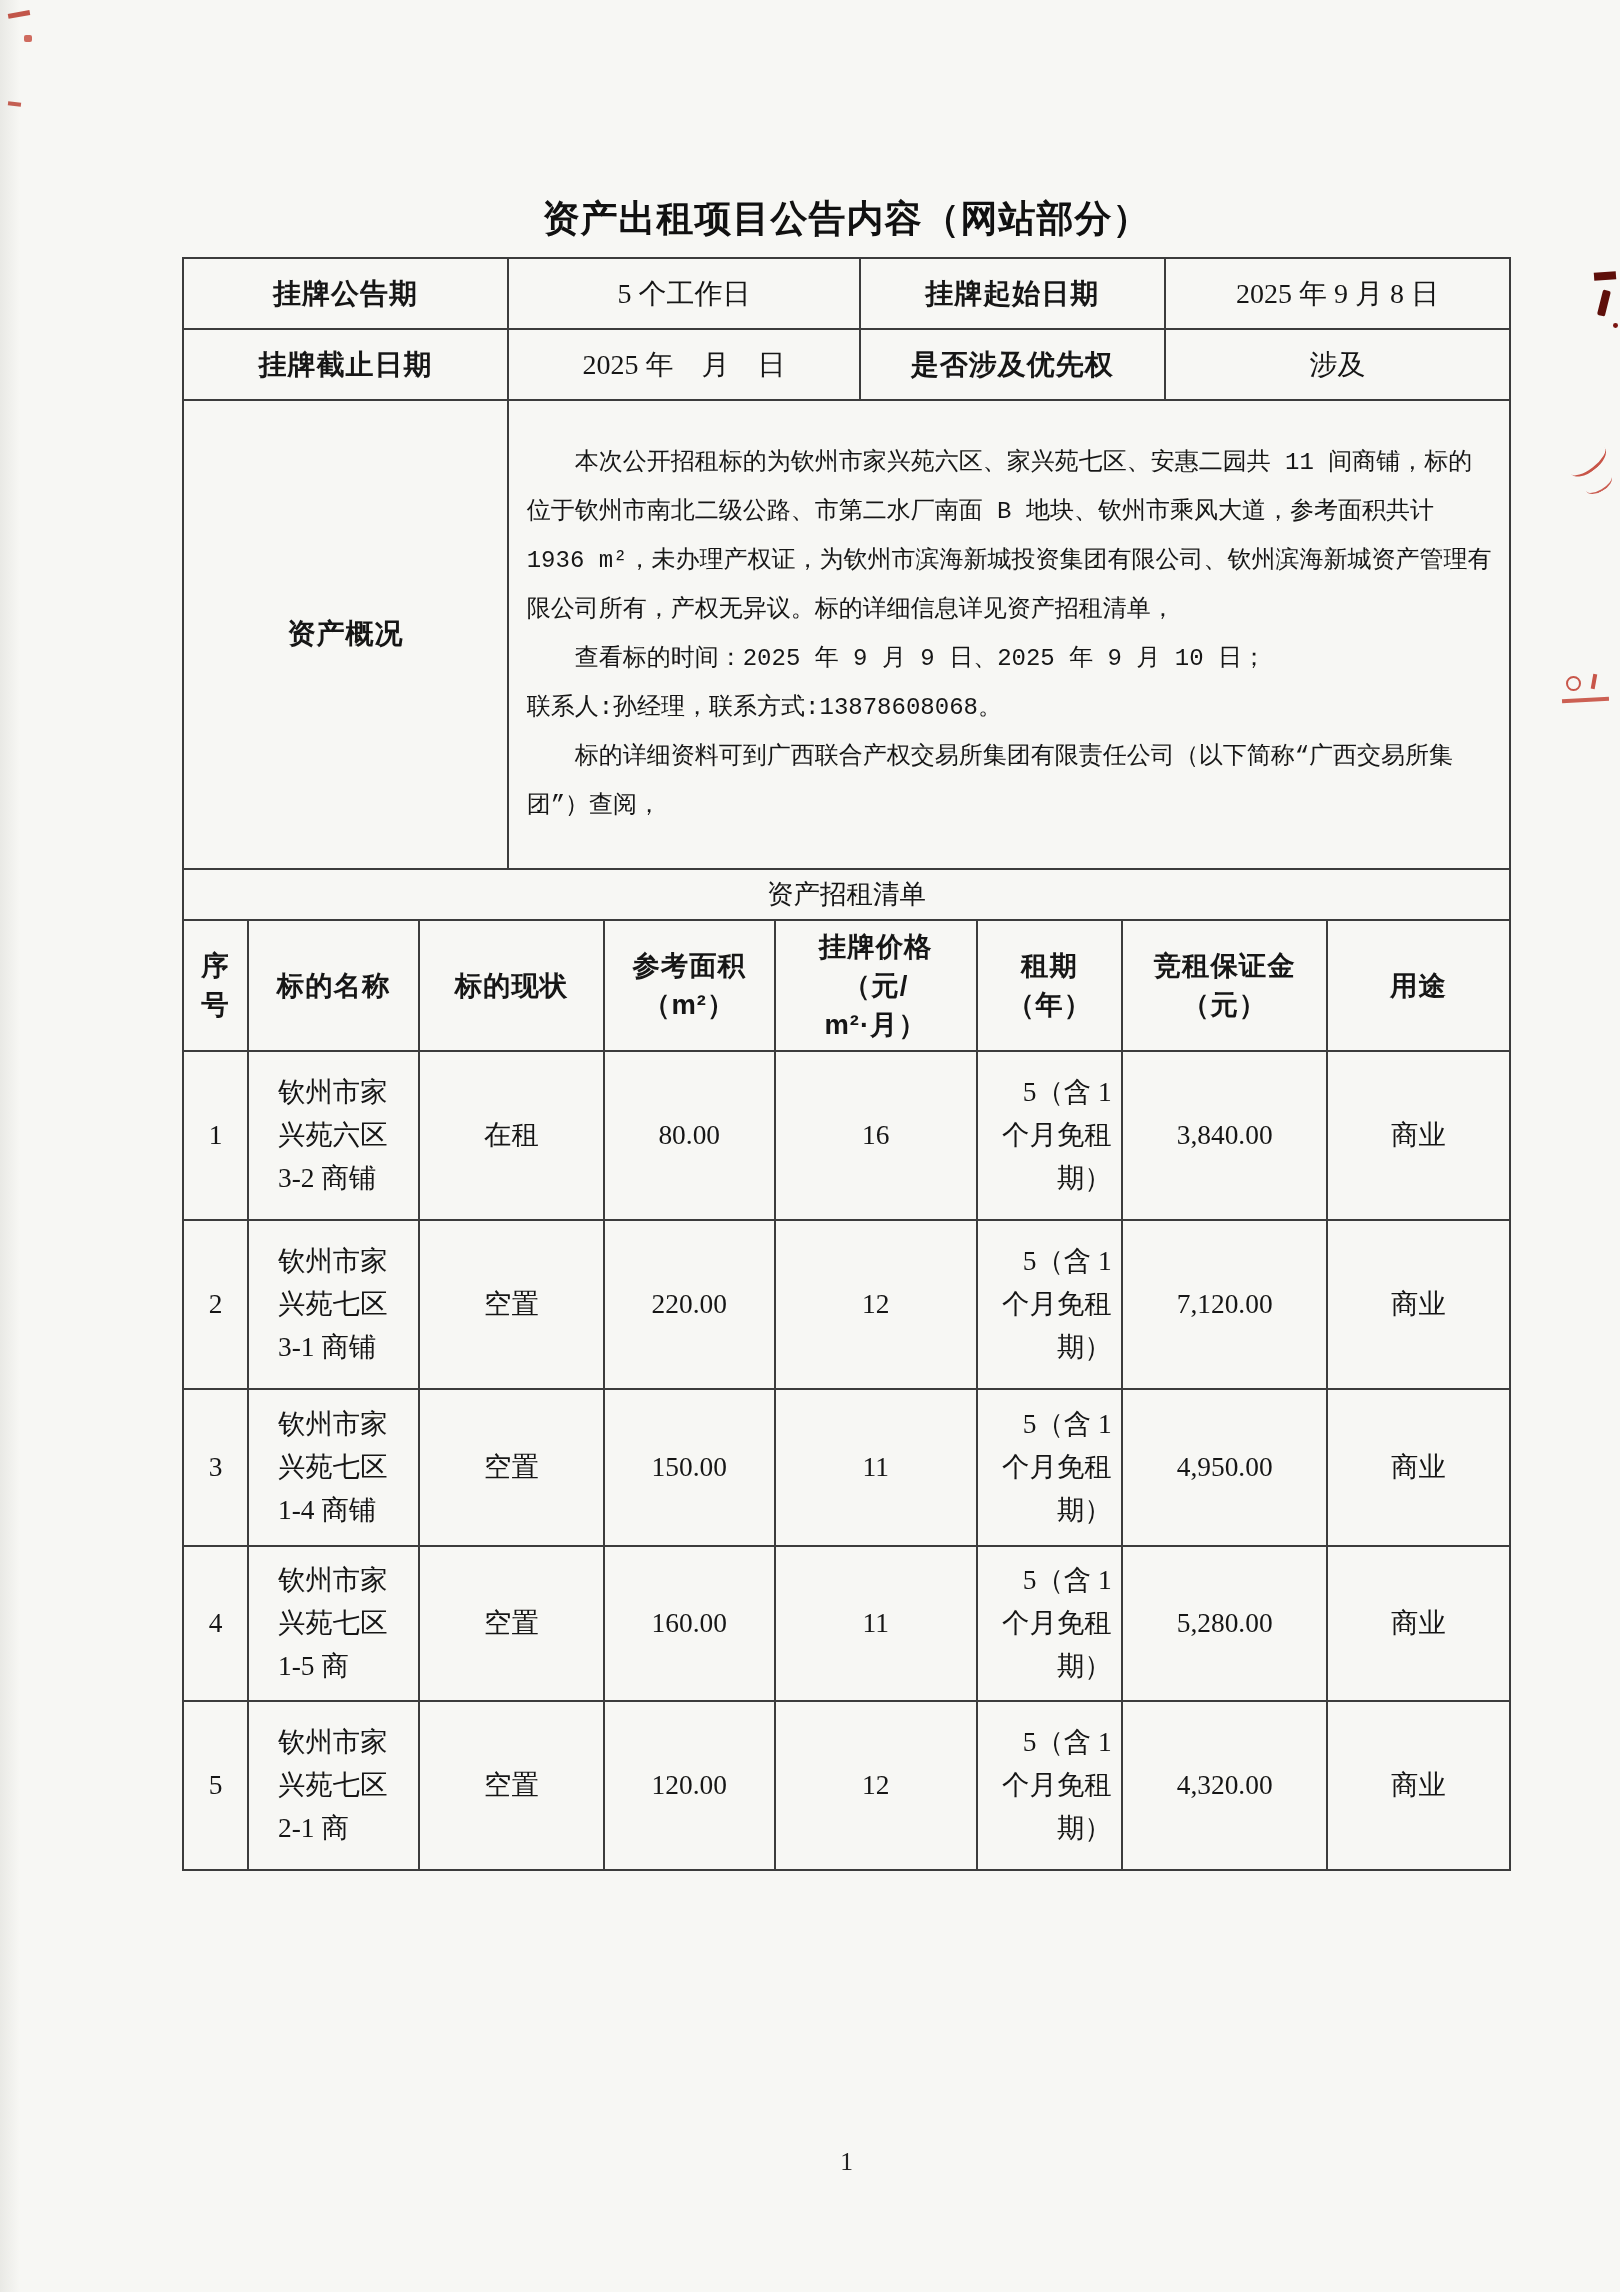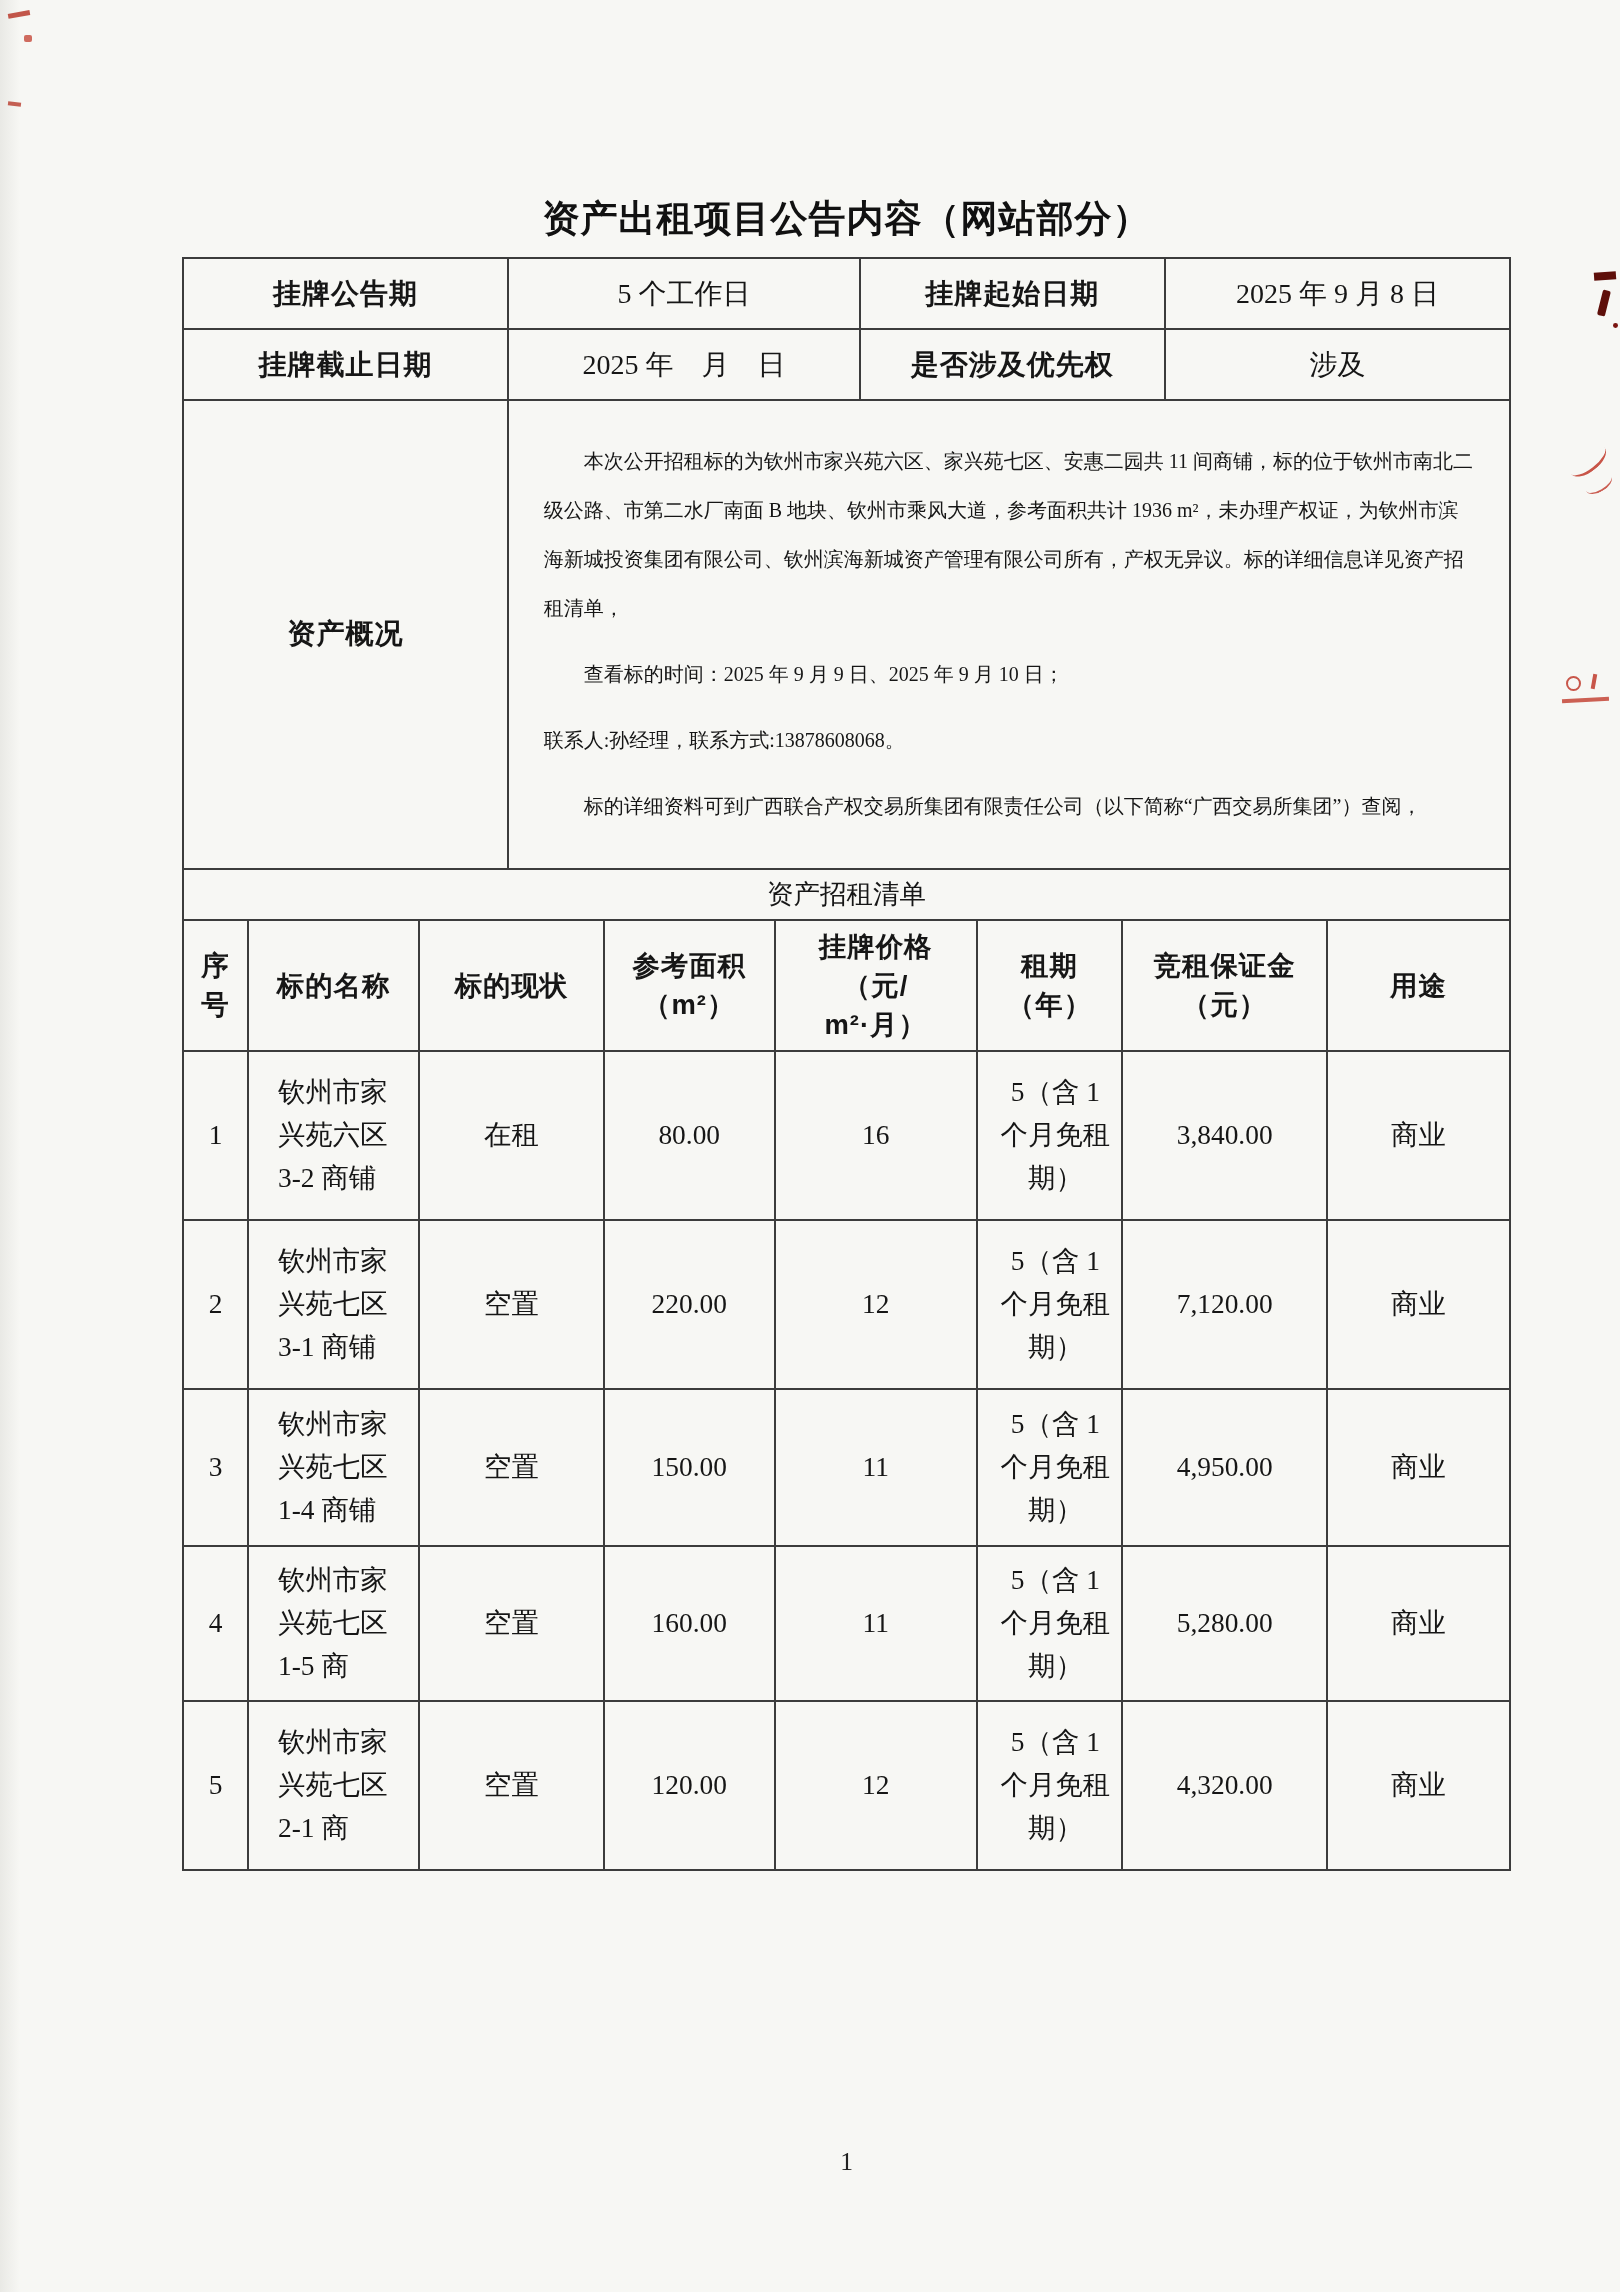--- a/index.html
+++ b/index.html
@@ -41,33 +41,34 @@
     letter-spacing:1px;
   }
   .info-row{height:71px;}
   .overview-cell{
     height:451px;
     text-align:left;
     vertical-align:middle;
     padding:7.8px 15.7px 7.8px 17.6px;
   }
   .overview-cell p{
-    margin:17px;
-    font-size:20px;
+    margin:0;
+    font-size:24px;
     line-height:49px;
+    font-family:Liberation Mono, monospace;
   }
   .indent{text-indent:2em;}
   .section-row{height:51px;}
   .section-row td{font-size:26.5px;}
   .hdr-row{height:131px;}
   .hdr-row td{white-space:pre-line;line-height:39px;font-size:27.4px;}
   .data-row td{font-size:27.4px;line-height:43px;}
   .r1{height:169px;} .r2{height:169px;} .r3{height:157px;} .r4{height:155px;} .r5{height:169px;}
   td.name-cell{text-align:left;padding:2px 23.5px 2px 29px;}
-  td.term-cell{text-align:center;padding:2px 9.8px 2px 21.6px;}
+  td.term-cell{text-align:right;padding:2px 9.8px 2px 21.6px;}
   .page-num{
     position:absolute;left:182px;top:2147px;width:1329px;
     text-align:center;font-size:25.5px;color:#222;
   }
   
   .mark{position:absolute;}
   .m-tl1{left:7.8px;top:11.8px;width:21.6px;height:4.9px;background:#b8392b;transform:rotate(-10deg);opacity:.85;}
   .m-tl2{left:23.5px;top:35px;width:8.8px;height:6.9px;background:#c4473a;border-radius:2px;opacity:.8;}
   .m-tl3{left:7.8px;top:102px;width:12.7px;height:3.9px;background:#b8392b;transform:rotate(6deg);opacity:.8;}
   .m-r1a{left:1594px;top:272px;width:21.6px;height:7.8px;background:#5e0f0a;transform:rotate(-4deg);}

